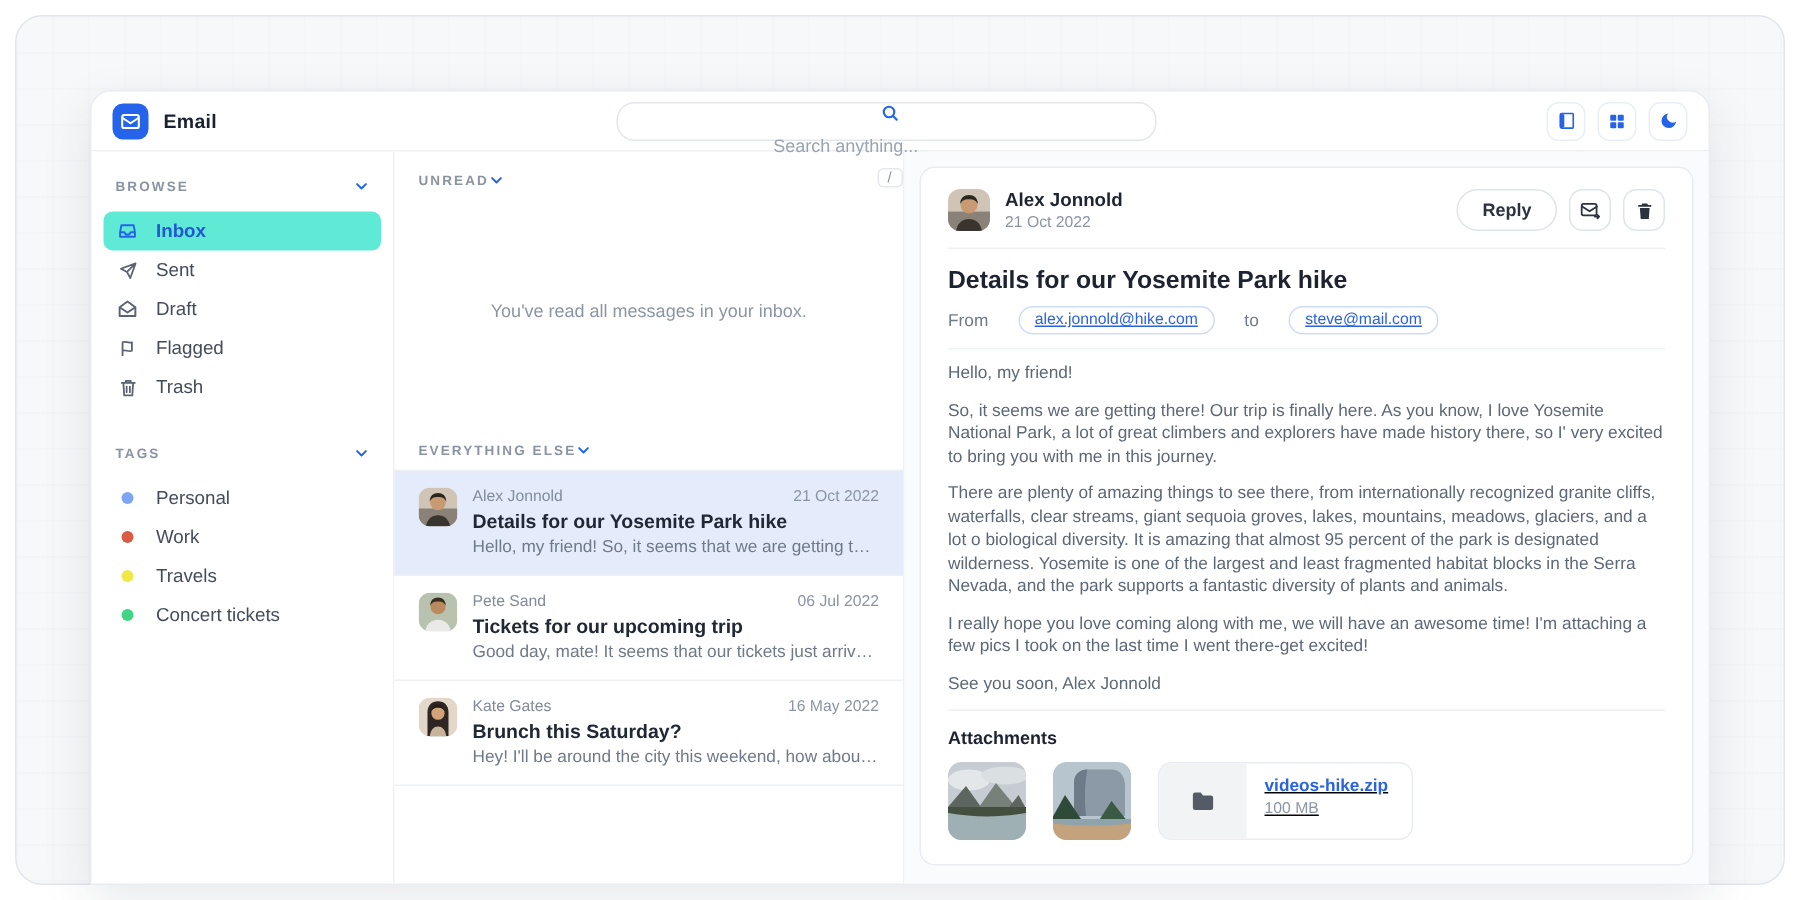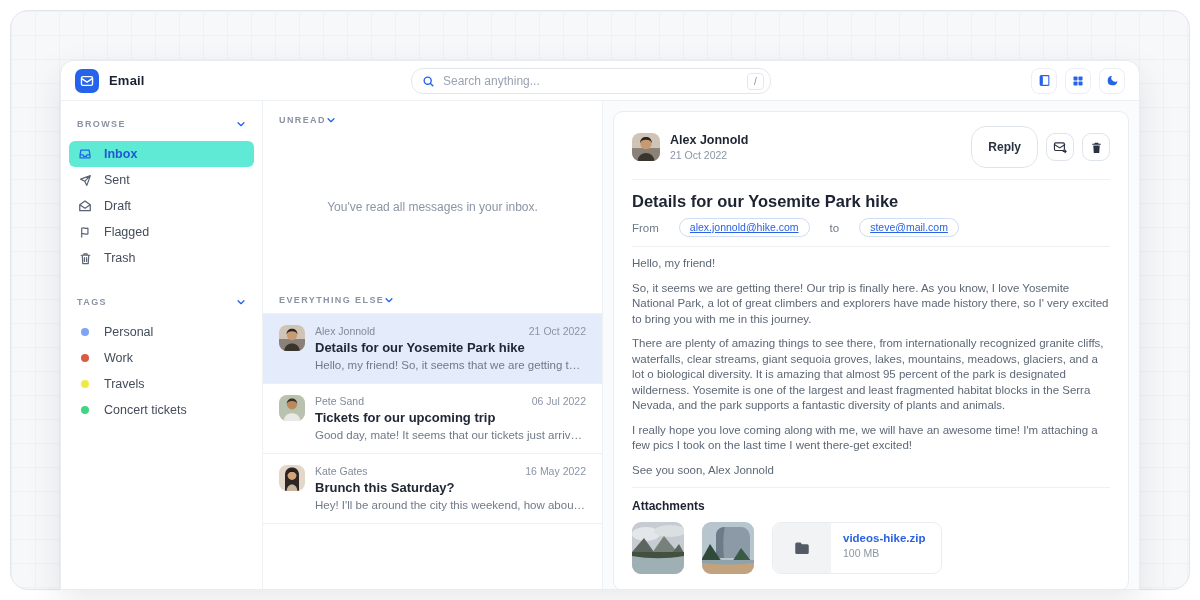--- a/index.html
+++ b/index.html
@@ -15,21 +15,21 @@
     box-shadow:0 12px 34px rgba(25,39,70,.10); overflow:hidden; }
   
   .app-header { height:40px; border-bottom:1px solid #eef1f4; display:flex; align-items:center;
     padding:0 14px; position:relative; }
   .brand { display:flex; align-items:center; gap:10px; }
   .logo { width:24px; height:24px; border-radius:7px; background:#2563eb; display:flex;
     align-items:center; justify-content:center; }
   .brand-title { font-size:13px; font-weight:700; color:#1a2130; letter-spacing:.2px; }
   .search { position:absolute; left:350px; top:7px; width:360px; height:26px;
     border:1px solid #e3e7ec; border-radius:12px; background:#fff; display:flex;
-    align-items:center; gap:8px; padding:0 6px 0 10px; }
+    align-items:center; gap:8px; padding:0 6px 0 10px;flex-direction:column; }
   .search input { flex:1; border:none; outline:none; font-size:12px; color:#43506077;
     font-family:inherit; background:transparent; }
   .search input::placeholder { color:#9aa3b2; }
   .kbd { width:17px; height:17px; border:1px solid #e4e8ee; border-radius:4px; color:#8a93a2;
     font-size:10px; display:flex; align-items:center; justify-content:center; }
   .header-actions { margin-left:auto; display:flex; gap:8px; }
   .hbtn { width:26px; height:26px; border:1px solid #e9eef7; border-radius:8px; background:#fff;
     display:flex; align-items:center; justify-content:center; color:#2563eb; cursor:pointer; }
   
   .app-body { display:flex; height:489px; }
@@ -68,36 +68,36 @@
   
   .right { flex:1; background:#fafbfc; padding:10px; min-width:0; }
   .detail-card { background:#fff; border:1px solid #e9ecf0; border-radius:10px;
     padding:14px 18px 16px 18px; }
   .d-head { display:flex; align-items:center; gap:10px; padding-bottom:11px;
     border-bottom:1px solid #eef1f4; }
   .d-avatar { width:28px; height:28px; border-radius:8px; overflow:hidden; flex:none; }
   .d-name { font-size:12.5px; font-weight:700; color:#1d2432; }
   .d-date { font-size:10.5px; color:#8b95a3; margin-top:2px; }
   .d-actions { margin-left:auto; display:flex; gap:8px; align-items:center; }
-  .reply-btn { height:42px; padding:0 16px; border:1px solid #dfe4ea; border-radius:15px;
+  .reply-btn { height:28px; padding:0 16px; border:1px solid #dfe4ea; border-radius:15px;
     background:#fff; font-size:12px; font-weight:600; color:#2a3240; cursor:pointer;
     font-family:inherit; }
   .ibtn { width:28px; height:28px; border:1px solid #dfe4ea; border-radius:9px; background:#fff;
     display:flex; align-items:center; justify-content:center; color:#2a3240; cursor:pointer; }
   .d-subject { font-size:16.5px; font-weight:700; color:#1d2331; margin:12px 0 7px 0; }
   .d-route { display:flex; align-items:center; gap:20px; font-size:11.5px; color:#6f7a88;
     padding-bottom:9px; border-bottom:1px solid #eef1f4; }
   .chip { border:1px solid #cfdcf6; border-radius:999px; padding:2px 10px 3px 10px;
     color:#2a62e0; font-size:10.5px; cursor:pointer; background:#fff;text-decoration:underline; }
   .d-body { padding-top:9px; font-size:11.5px; line-height:15.5px; color:#5d6877;
     border-bottom:1px solid #eef1f4; padding-bottom:9px; }
   .d-body p { margin-bottom:9px; }
   .d-body p:last-child { margin-bottom:0; }
   .attach-label { font-size:12px; font-weight:700; color:#1d2331; margin:11px 0 9px 0; }
-  .attach-row { display:flex; gap:18px; align-items:center; }
+  .attach-row { display:flex; gap:18px; align-items:center;text-decoration:underline; }
   .thumb { width:52px; height:52px; border-radius:9px; overflow:hidden; flex:none; cursor:pointer; }
   .file-card { display:flex; height:52px; border:1px solid #e9ecf0; border-radius:9px;
     overflow:hidden; cursor:pointer; background:#fff; }
   .file-icon-box { width:58px; background:#f1f3f5; display:flex; align-items:center;
     justify-content:center; color:#545b66; }
   .file-meta { padding:9px 16px 0 12px; }
   .file-name { font-size:11.5px; font-weight:700; color:#2a62e0; }
   .file-size { font-size:10.5px; color:#8b95a3; margin-top:3px; }
   svg { display:block; }
 </style>

